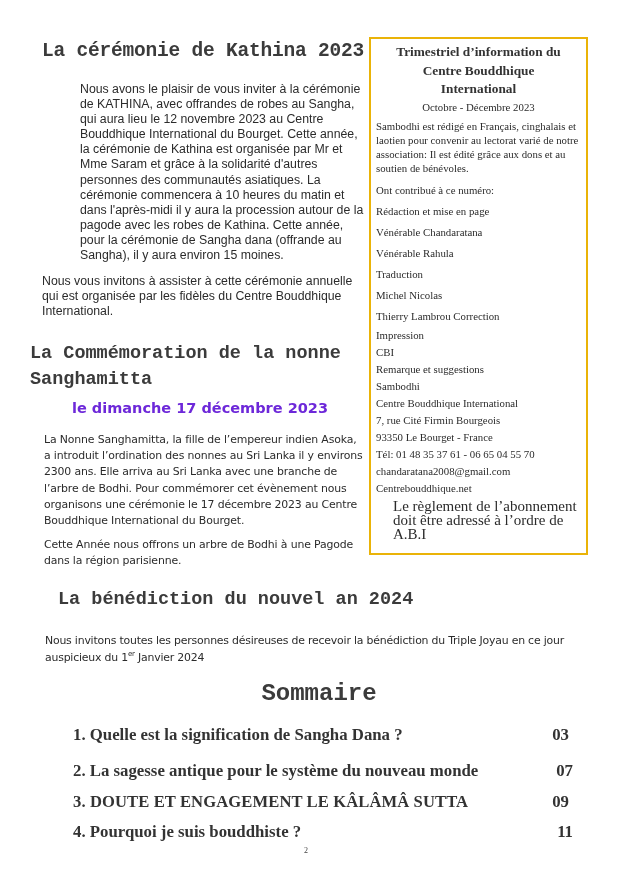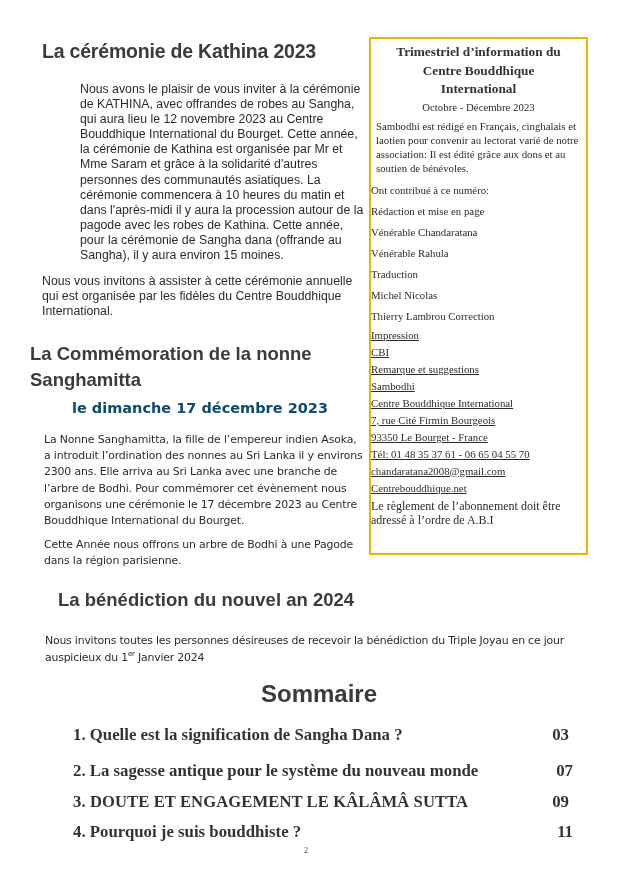--- a/index.html
+++ b/index.html
@@ -1,25 +1,25 @@
 <!DOCTYPE html>
 <html><head>
   <meta charset="utf-8">
   <style>
     html, body { margin: 0; padding: 0; background: #ffffff; }
     body { width: 620px; height: 876px; position: relative; overflow: hidden; color: #2e2e2e; }
 
-    .h1 { position: absolute; font-family: Liberation Sans, sans-serif; font-weight: bold; color: #3b3b3b; margin: 0; }
+    .h1 { position: absolute; font-family: Liberation Mono, monospace; font-weight: bold; color: #3b3b3b; margin: 0; }
     #kathina-title { left: 42px; top: 40px; font-size: 19.5px; letter-spacing: -0.2px; }
     #kathina-text { position: absolute; left: 42px; top: 82px; width: 322px; font-family: "Liberation Sans", sans-serif; font-size: 12.3px; line-height: 15.1px; color: #2b2b2b; }
     #kathina-text p { margin: 0 0 11px 0; }
     .indent { padding-left: 38px; }
 
     #comm-title { left: 30px; top: 341px; width: 340px; font-size: 18.5px; line-height: 26px; }
-    #comm-date { position: absolute; left: 30px; top: 400px; width: 340px; text-align: center; font-family: "DejaVu Sans", sans-serif; font-weight: bold; font-size: 14.5px; color: #0c4a6e; }
+    #comm-date { position: absolute; left: 30px; top: 400px; width: 340px; text-align: center; font-family: "DejaVu Sans", sans-serif; font-weight: bold; font-size: 14.5px; color: #6d28d9; }
     #comm-text { position: absolute; left: 44px; top: 432px; width: 322px; font-family: "DejaVu Sans", sans-serif; font-size: 10.9px; line-height: 16.2px; color: #2b2b2b; letter-spacing: -0.15px; }
     #comm-text p { margin: 0 0 8px 0; }
 
     #bene-title { left: 58px; top: 589px; font-size: 18.5px; }
     #bene-text { position: absolute; left: 45px; top: 619px; width: 550px; font-family: "DejaVu Sans", sans-serif; font-size: 10.9px; line-height: 17px; color: #2b2b2b; letter-spacing: -0.2px; margin-top: 13px; }
     sup { font-size: 7px; vertical-align: 5px; line-height: 0; }
 
     #sommaire-title { left: 0; top: 680px; width: 620px; text-align: center; font-size: 24px; padding-left: 18px; box-sizing: border-box; }
     .toc { position: absolute; left: 73px; width: 500px; font-family: "Liberation Serif", serif; font-weight: bold; font-size: 16.8px; color: #333; }
     .toc .t { position: absolute; left: 0; white-space: nowrap; }
@@ -30,23 +30,23 @@
     #toc-3 { top: 822px; }
     #toc-0 .p, #toc-2 .p { right: 4px; }
     #toc-2 .t { font-size: 16.6px; letter-spacing: 0.1px; }
 
     #page-number { position: absolute; left: 304px; top: 846px; font-family: "Liberation Serif", serif; font-size: 8px; color: #444; }
 
     #info-box { position: absolute; left: 369px; top: 37px; width: 215px; height: 514px; border: 2px solid #eab308; box-sizing: content-box; font-family: "Liberation Serif", serif; color: #2b2b2b; }
     #box-title { text-align: center; font-weight: bold; font-size: 13.3px; line-height: 18.5px; margin-top: 4px; color: #333; }
     #box-period { text-align: center; font-size: 10.8px; margin-top: 2px; }
     #box-intro { padding: 6px 4px 0 5px; font-size: 10.8px; line-height: 14.3px; }
-    .box-line { font-size: 10.8px; line-height: 21px; white-space: nowrap; }
-    .box-line.tight { line-height: 17px; text-decoration: underline; }
-    #box-rule { padding: 2px 4px 0 0; font-size: 12px; line-height: 14px; }
+    .box-line { padding-left: 5px; font-size: 10.8px; line-height: 21px; white-space: nowrap; }
+    .box-line.tight { line-height: 17px; }
+    #box-rule { padding: 2px 4px 0 22px; font-size: 15px; line-height: 14px; }
   </style>
 </head>
 <body>
 
 <h1 class="h1" id="kathina-title">La cérémonie de Kathina 2023</h1>
 <div id="kathina-text">
   <p class="indent">Nous avons le plaisir de vous inviter à la cérémonie de KATHINA, avec offrandes de robes au Sangha, qui aura lieu le 12 novembre 2023 au Centre Bouddhique International du Bourget. Cette année, la cérémonie de Kathina est organisée par Mr et Mme Saram et grâce à la solidarité d'autres personnes des communautés asiatiques. La cérémonie commencera à 10 heures du matin et dans l'après-midi il y aura la procession autour de la pagode avec les robes de Kathina. Cette année, pour la cérémonie de Sangha dana (offrande au Sangha), il y aura environ 15 moines.</p>
   <p>Nous vous invitons à assister à cette cérémonie annuelle qui est organisée par les fidèles  du Centre Bouddhique International.</p>
 </div>
 

